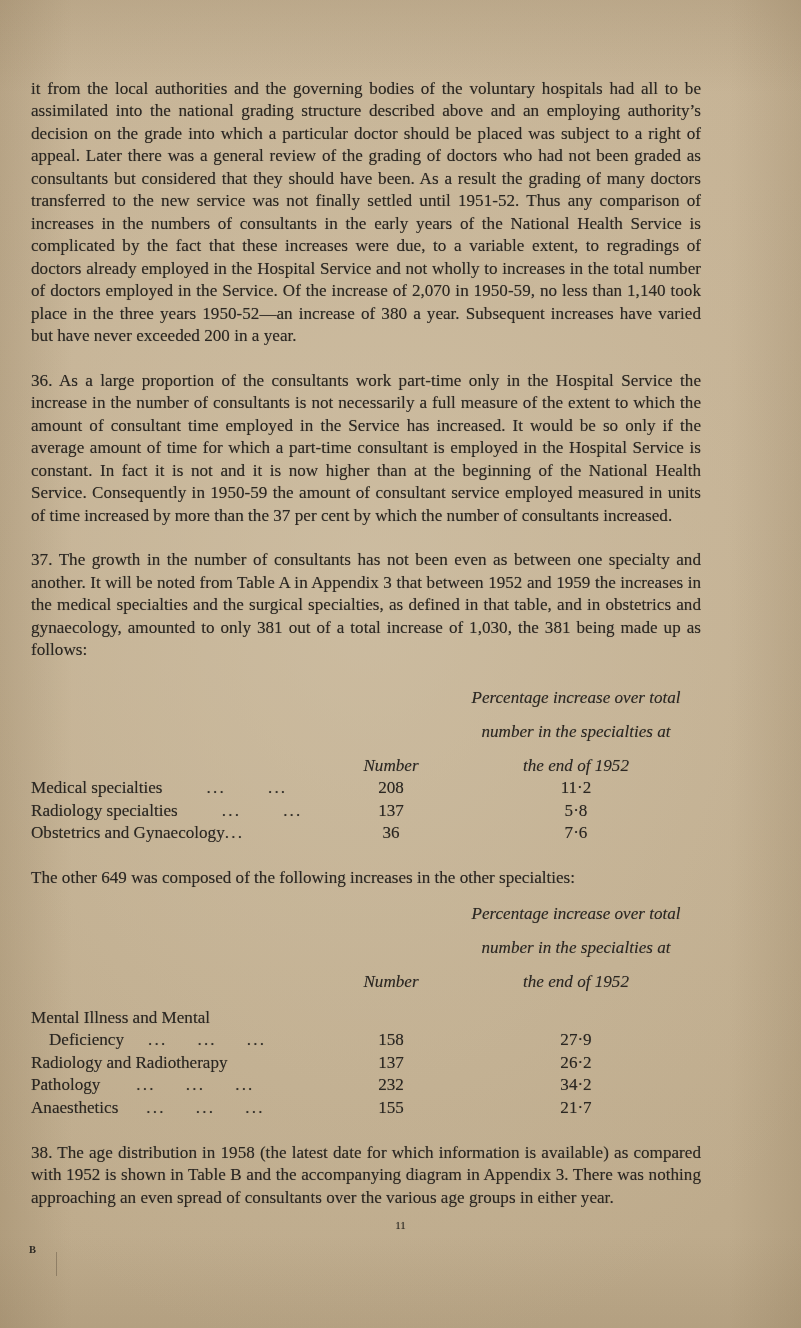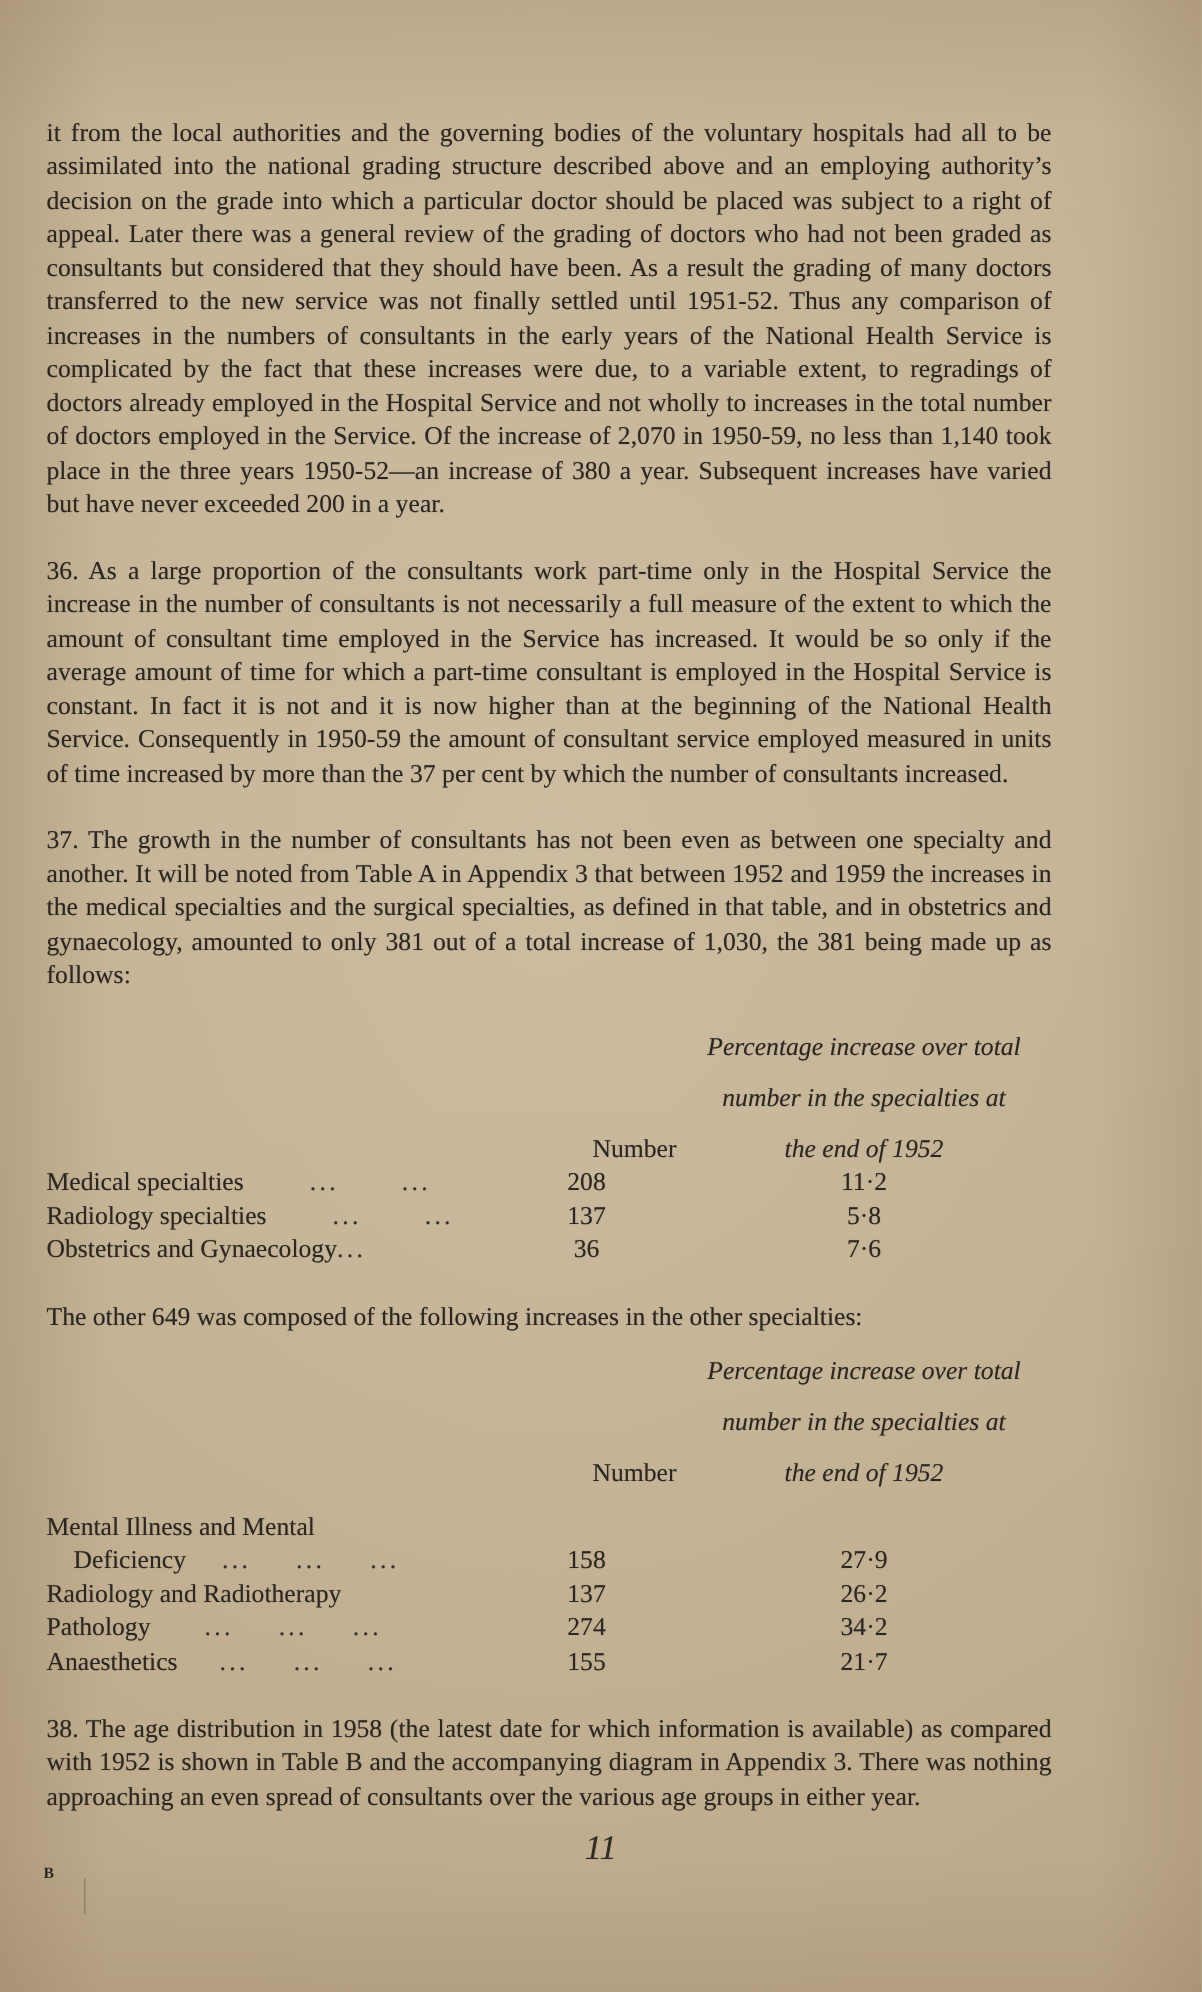--- a/index.html
+++ b/index.html
@@ -73,21 +73,22 @@
   .tbl td, .tbl th {
     padding: 0;
     font-weight: normal;
     vertical-align: bottom;
   }
   .col-label  { width: 300px; }
   .col-num    { width: 120px; }
   .col-pct    { width: 250px; }
 
   .hdr-num {
-    text-align: right;
+    text-align: center;
+    font-style: italic;
     padding-bottom: 0px;
     text-shadow: 0 0 0.7px rgba(43,39,34,0.4);
   }
   .hdr-pct {
     text-align: center;
     font-style: italic;
     line-height: 22.2px;
     text-shadow: 0 0 0.7px rgba(43,39,34,0.4);
   }
   .hdr-pct .ln { display: block; white-space: nowrap; margin-top: 12px; }
@@ -122,24 +123,23 @@
     text-shadow: 0 0 0.7px rgba(43,39,34,0.45);
   }
 
   
   .folio {
     position: absolute;
     left: 0;
     right: 0;
     top: 1219px;
     text-align: center;
-    font-size: 23px;
+    font-size: 11px;
     color: #2f2b25;
     text-shadow: 0 0 0.7px rgba(43,39,34,0.4);
-    font-style: italic;
   }
   
   .sig {
     position: absolute;
     left: 29px;
     top: 1244px;
     font-size: 10.5px;
     font-weight: bold;
     color: #2e2a24;
     letter-spacing: 0.3px;
@@ -237,21 +237,21 @@
             <td class="cell-num">158</td>
             <td class="cell-pct">27·9</td>
           </tr>
           <tr>
             <td class="row-label"><span>Radiology and Radiotherapy</span></td>
             <td class="cell-num">137</td>
             <td class="cell-pct">26·2</td>
           </tr>
           <tr>
             <td class="row-label"><span>Pathology</span><span class="lead-gap-a" style="width:36px;"></span><span class="leader">...</span><span class="lead-gap-b" style="width:30px;"></span><span class="leader">...</span><span class="lead-gap-b" style="width:30px;"></span><span class="leader">...</span></td>
-            <td class="cell-num">274</td>
+            <td class="cell-num">232</td>
             <td class="cell-pct">34·2</td>
           </tr>
           <tr>
             <td class="row-label"><span>Anaesthetics</span><span class="lead-gap-a" style="width:28px;"></span><span class="leader">...</span><span class="lead-gap-b" style="width:30px;"></span><span class="leader">...</span><span class="lead-gap-b" style="width:30px;"></span><span class="leader">...</span></td>
             <td class="cell-num">155</td>
             <td class="cell-pct">21·7</td>
           </tr>
         </tbody>
       </table>
     </div>

